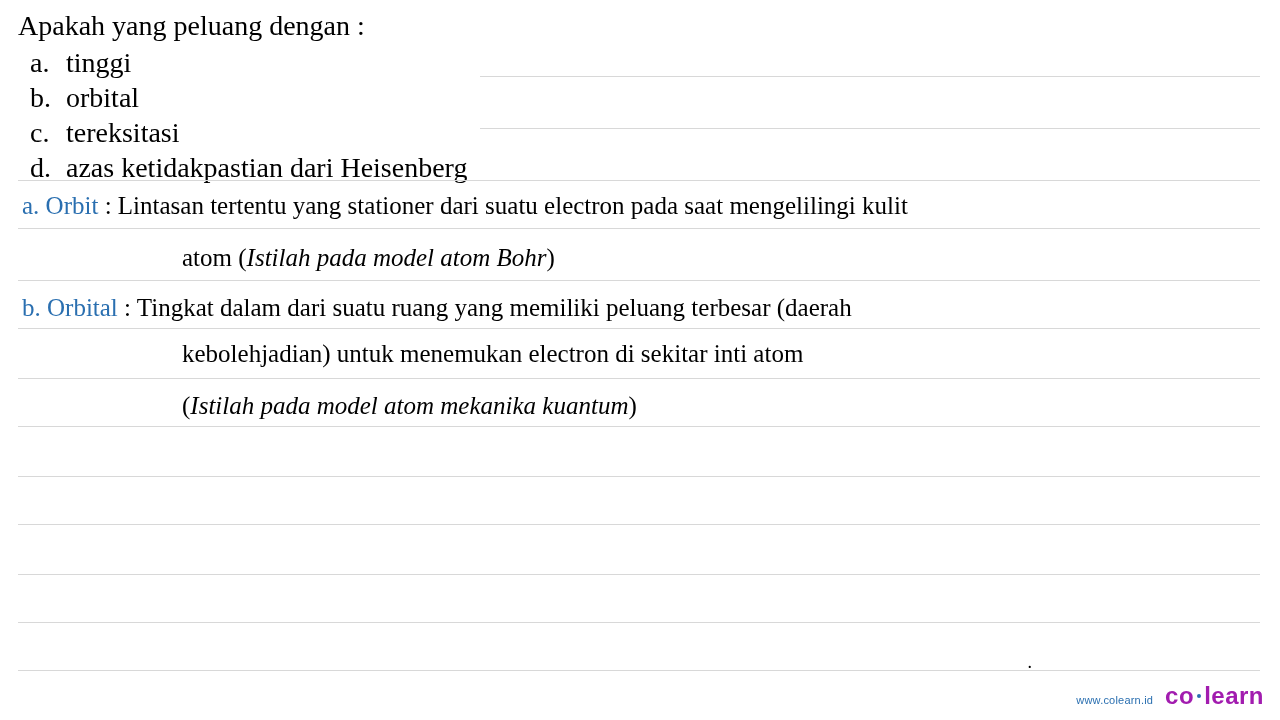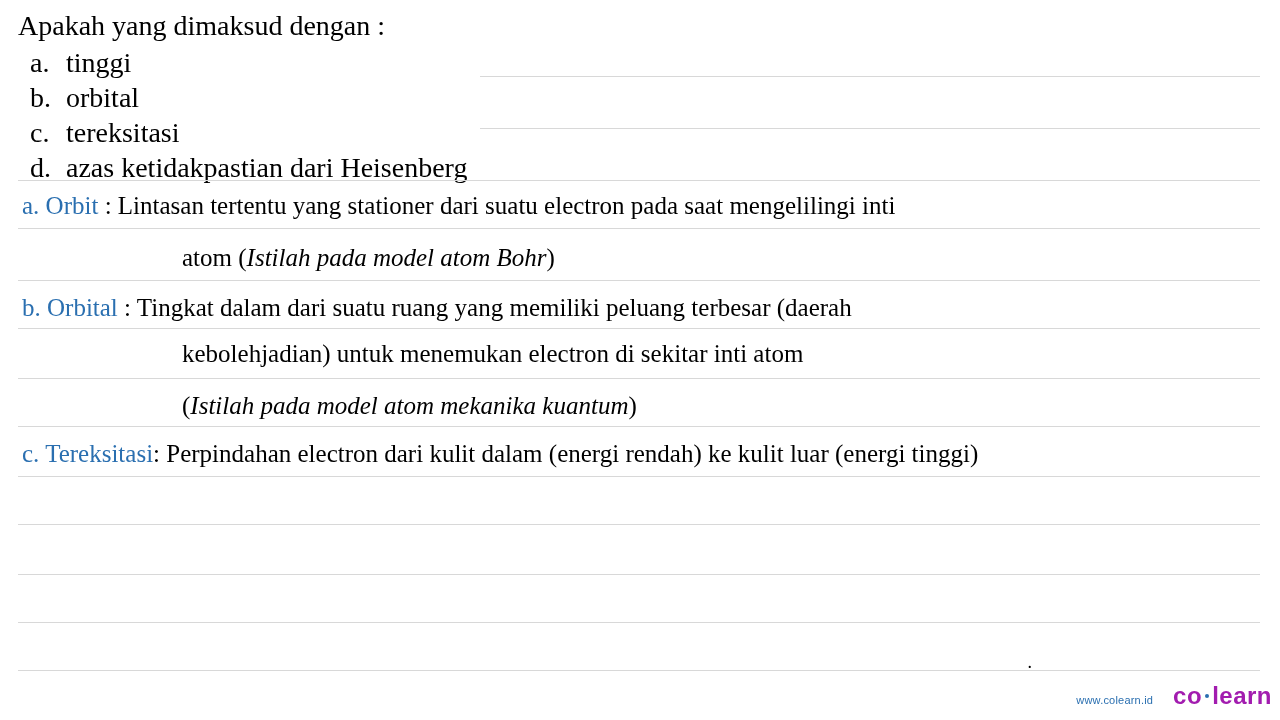--- a/index.html
+++ b/index.html
@@ -43,32 +43,32 @@
   .A2 { top: 244px; }
   .A3 { top: 294px; }
   .A4 { top: 340px; }
   .A5 { top: 392px; }
   .A6 { top: 440px; }
 
   
   .dot { position: absolute; right: 248px; top: 652px; font-size: 18px; color: #000; }
 
   
-  .footer { position: absolute; bottom: 10px; right: 8px; display: flex; align-items: baseline; gap: 20px; }
+  .footer { position: absolute; bottom: 10px; right: 16px; display: flex; align-items: baseline; gap: 12px; }
   .footer .url { font-family: Arial, sans-serif; font-size: 11px; color: #2a6fb0; letter-spacing: 0.2px; }
   .footer .brand { font-family: "Segoe UI", Arial, sans-serif; font-size: 24px; color: #a21caf; font-weight: 600; letter-spacing: 0.5px; }
   .footer .brand .dot-sep { display: inline-block; width: 4px; height: 4px; background: #2a6fb0; border-radius: 50%; vertical-align: middle; margin: 0 3px 4px; }
 </style>
 </head>
 <body>
 
 <div class="page">
 
   <div class="question">
-    <div class="stem">Apakah yang dimaksud dengan :</div>
+    <div class="stem">Apakah yang peluang dengan :</div>
     <ol>
       <li>
         <span class="marker">a.</span>
         <span>tinggi</span>
       </li>
       <li>
         <span class="marker">b.</span>
         <span>orbital</span>
       </li>
       <li>
@@ -91,39 +91,36 @@
   <div class="rule L4"></div>
   <div class="rule L5"></div>
   <div class="rule L6"></div>
   <div class="rule L7"></div>
   <div class="rule L8"></div>
   <div class="rule L9"></div>
   <div class="rule L10"></div>
   <div class="rule L11"></div>
 
   <div class="ans-row A1">
-    <span class="term">a. Orbit</span><span> : </span><span>Lintasan tertentu yang stationer dari suatu electron pada saat mengelilingi inti</span>
+    <span class="term">a. Orbit</span><span> : </span><span>Lintasan tertentu yang stationer dari suatu electron pada saat mengelilingi kulit</span>
   </div>
   <div class="ans-row A2 indent1">
     <span>atom (</span><span class="note">Istilah pada model atom Bohr</span><span>)</span>
   </div>
 
   <div class="ans-row A3">
     <span class="term">b. Orbital</span><span> : </span><span>Tingkat dalam dari suatu ruang yang memiliki peluang terbesar (daerah</span>
   </div>
   <div class="ans-row A4 indent2">
     <span>kebolehjadian) untuk menemukan electron di sekitar inti atom</span>
   </div>
   <div class="ans-row A5 indent2">
     <span>(</span><span class="note">Istilah pada model atom mekanika kuantum</span><span>)</span>
   </div>
 
-  <div class="ans-row A6">
-    <span class="term">c. Tereksitasi</span><span>: </span><span>Perpindahan electron dari kulit dalam (energi rendah) ke kulit luar (energi tinggi)</span>
-  </div>
 
   <div class="dot">.</div>
 
   <div class="footer">
     <span class="url">www.colearn.id</span>
     <span class="brand">
       <span>co</span><span class="dot-sep"></span><span>learn</span>
     </span>
   </div>
 

